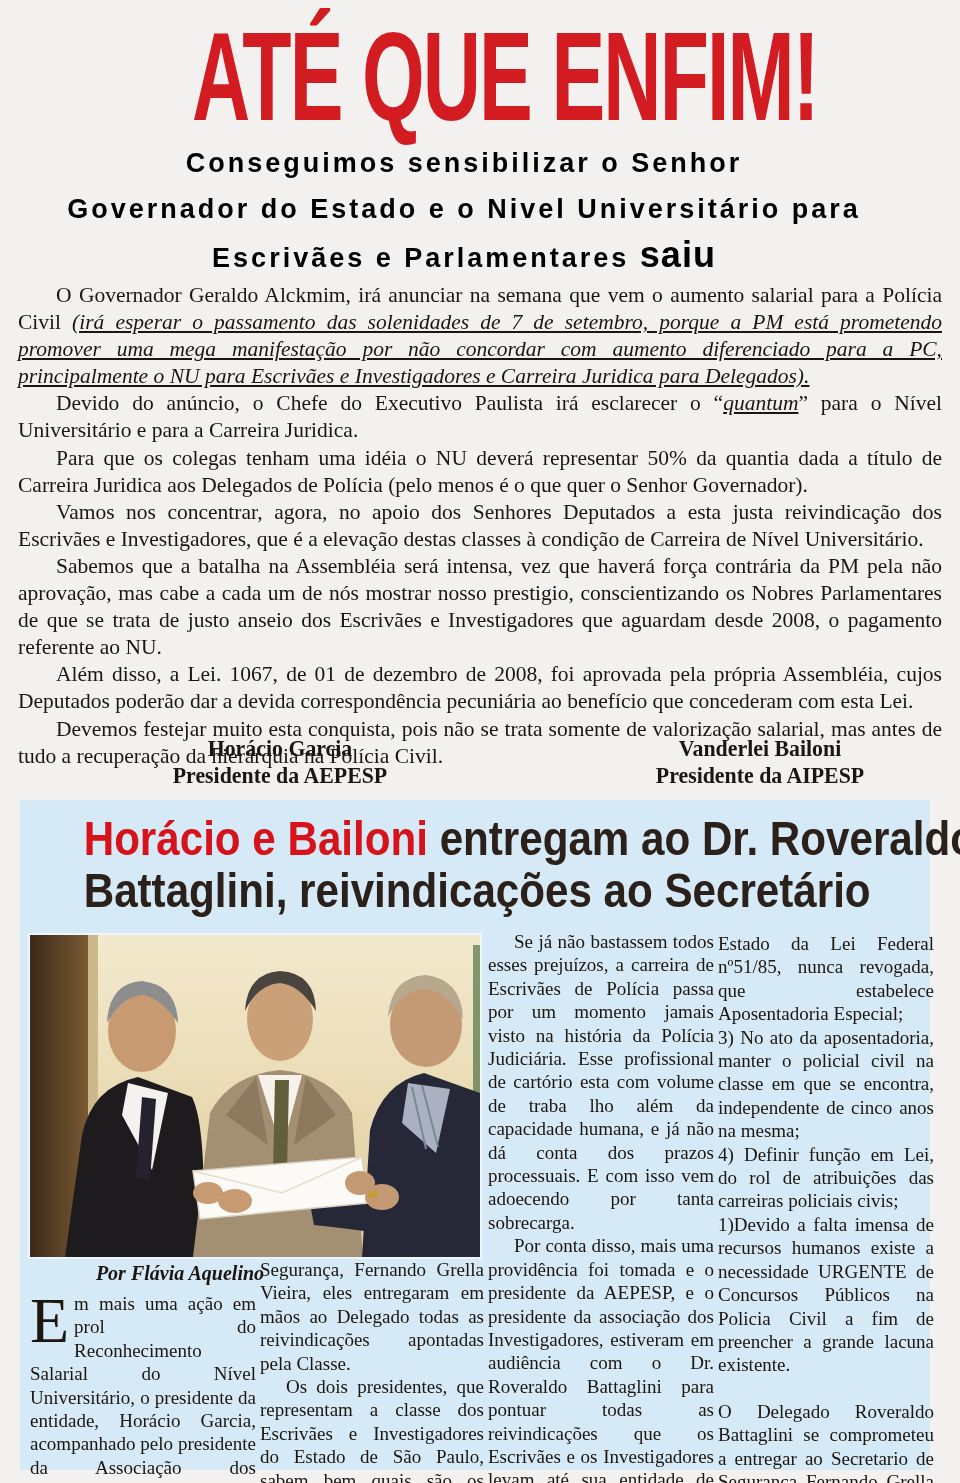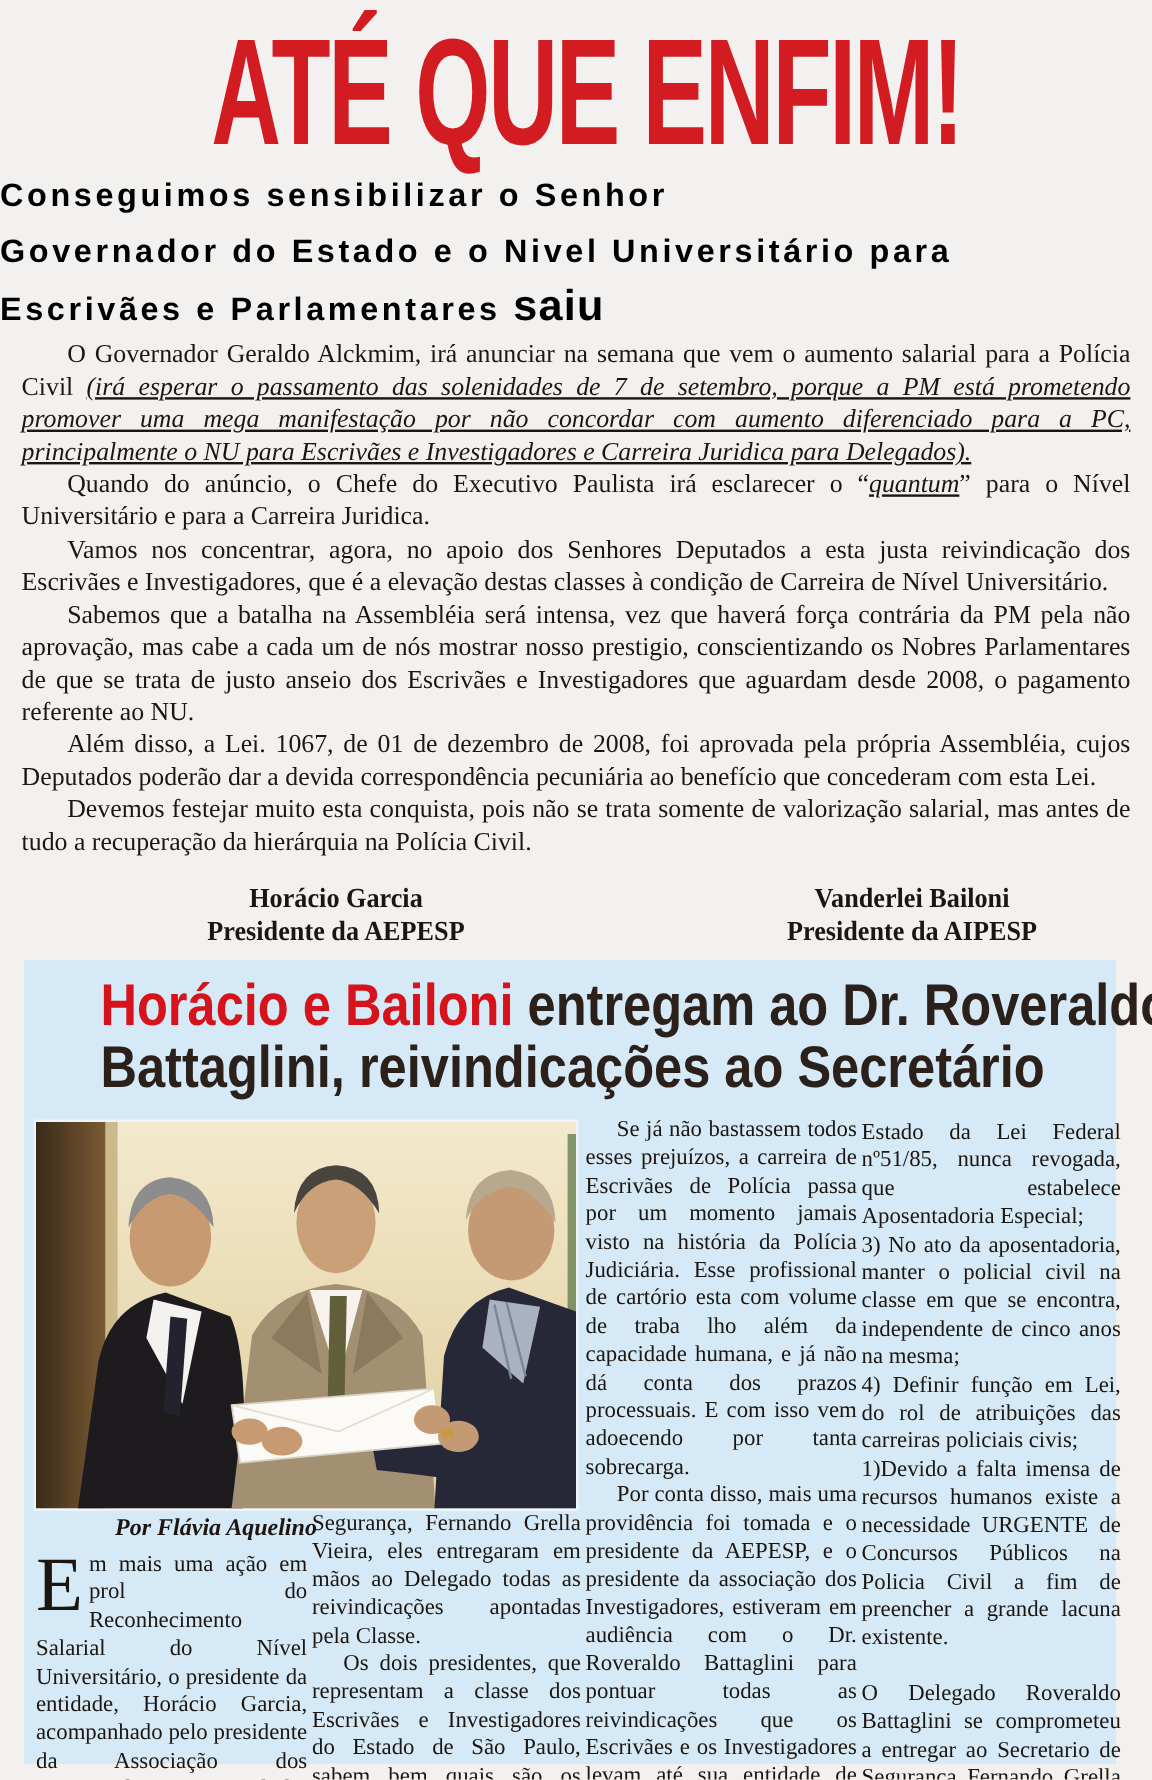--- a/index.html
+++ b/index.html
@@ -5,21 +5,21 @@
   html,body{margin:0;padding:0;}
   body{
     width:960px;height:1483px;
     background:#f2f1ef;
     position:relative;
     font-family:"Liberation Serif", serif;
     color:#1c1510;
     overflow:hidden;
   }
   
-  .masthead{position:absolute;top:0;left:0;width:896px;text-align:left;}
+  .masthead{position:absolute;top:0;left:16px;width:896px;text-align:center;}
   .main-title{
     display:inline-block;
     margin-top:18px;
     font-family:"Liberation Sans", sans-serif;
     font-weight:bold;
     font-size:126px;
     line-height:118px;
     letter-spacing:-3px;
     color:#d31b22;
     transform:scaleX(0.64);
@@ -118,21 +118,22 @@
   <span class="main-title">ATÉ QUE ENFIM!</span>
   <div class="subtitle">
     <div class="sub-line">Conseguimos sensibilizar o Senhor</div>
     <div class="sub-line">Governador do Estado e o Nivel Universitário para</div>
     <div class="sub-line"><span>Escrivães e Parlamentares </span><span class="saiu">saiu</span></div>
   </div>
 </div>
 
 <div class="article1">
   <p><span>O Governador Geraldo Alckmim, irá anunciar na semana que vem o aumento salarial para a Polícia Civil </span><span class="italic">(irá esperar o passamento das solenidades de 7 de setembro, porque a PM está prometendo promover uma mega manifestação por não concordar com aumento diferenciado para a PC, principalmente o NU para Escrivães e Investigadores e Carreira Juridica para Delegados).</span></p>
-  <p><span>Quando do anúncio, o Chefe do Executivo Paulista irá esclarecer o “</span><span class="italic">quantum</span><span>” para o Nível Universitário e para a Carreira Juridica.</span></p>
+  <p><span>Devido do anúncio, o Chefe do Executivo Paulista irá esclarecer o “</span><span class="italic">quantum</span><span>” para o Nível Universitário e para a Carreira Juridica.</span></p>
+  <p>Para que os colegas tenham uma idéia o NU deverá representar 50% da quantia dada a título de Carreira Juridica aos Delegados de Polícia (pelo menos é o que quer o Senhor Governador).</p>
   <p>Vamos nos concentrar, agora, no apoio dos Senhores Deputados a esta justa reivindicação dos Escrivães e Investigadores, que é a elevação destas classes à condição de Carreira de Nível Universitário.</p>
   <p>Sabemos que a batalha na Assembléia será intensa, vez que haverá força contrária da PM pela não aprovação, mas cabe a cada um de nós mostrar nosso prestigio, conscientizando os Nobres Parlamentares de que se trata de justo anseio dos Escrivães e Investigadores que aguardam desde 2008, o pagamento referente ao NU.</p>
   <p>Além disso, a Lei. 1067, de 01 de dezembro de 2008, foi aprovada pela própria Assembléia, cujos Deputados poderão dar a devida correspondência pecuniária ao benefício que concederam com esta Lei.</p>
   <p>Devemos festejar muito esta conquista, pois não se trata somente de valorização salarial, mas antes de tudo a recuperação da hierárquia na Polícia Civil.</p>
 </div>
 
 <div class="signatures">
   <div class="sig-block">
     <div>Horácio Garcia</div>
     <div>Presidente da AEPESP</div>

